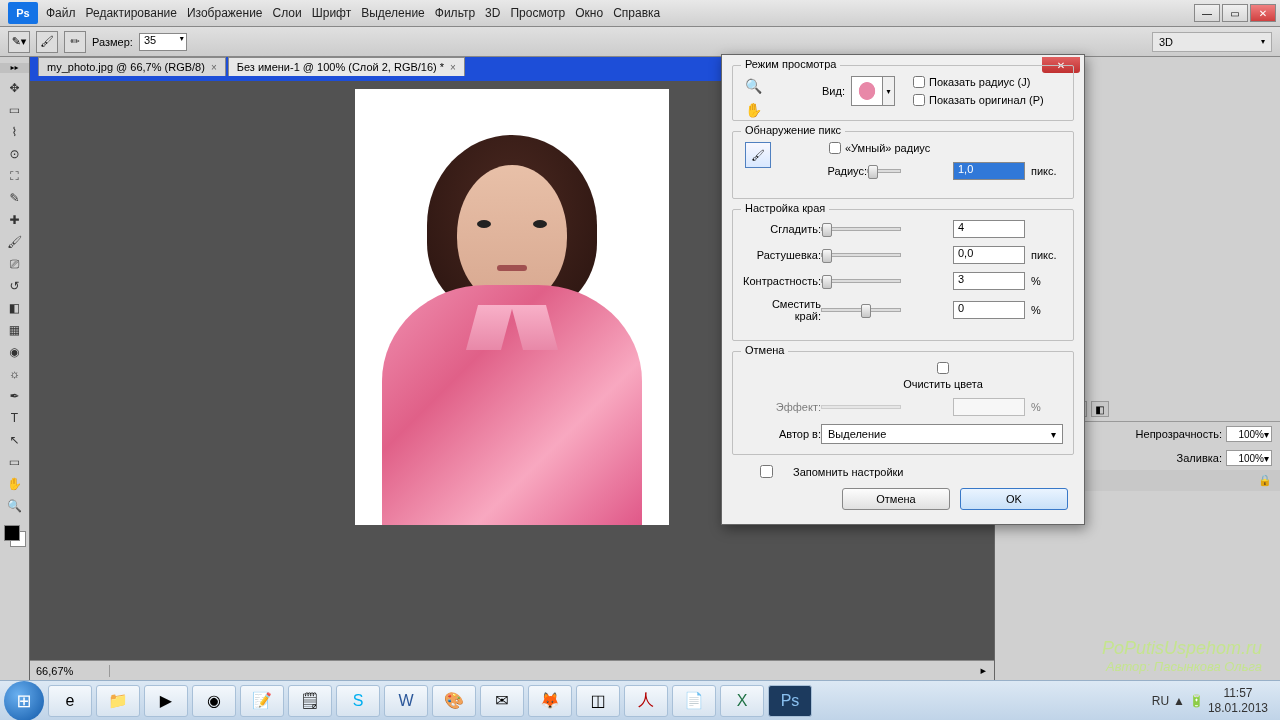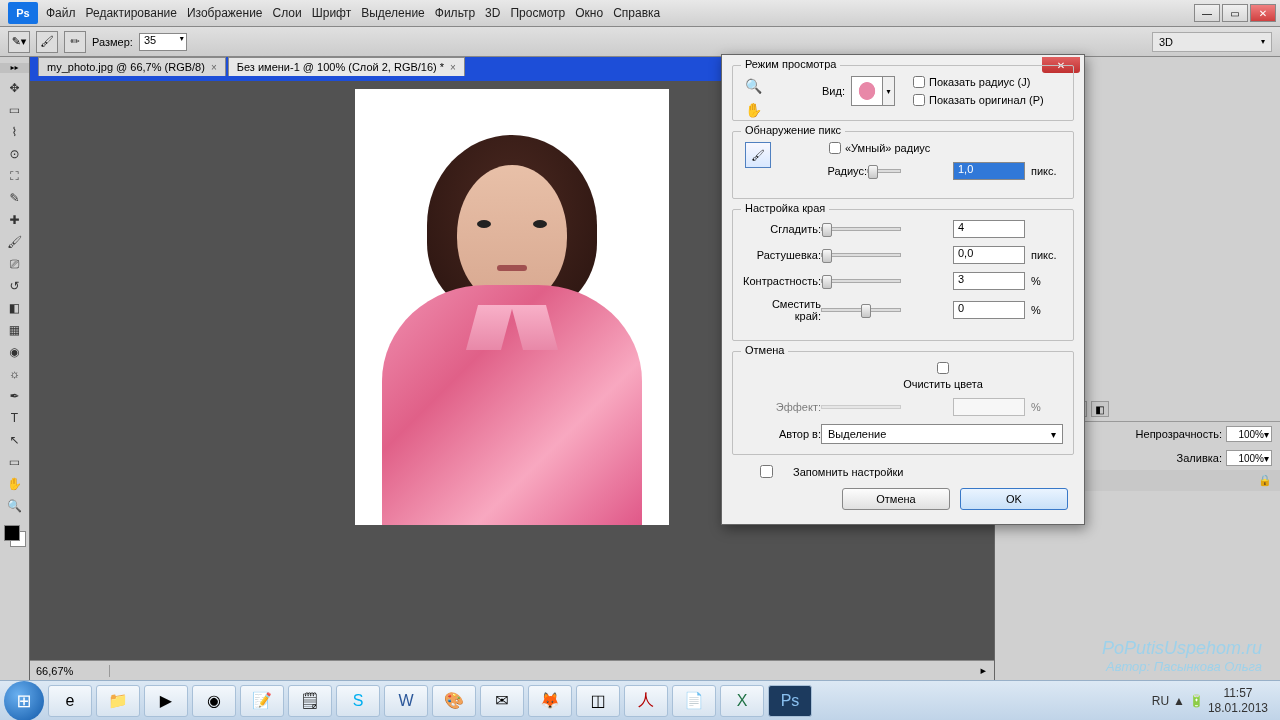--- a/index.html
+++ b/index.html
@@ -97,21 +97,21 @@
 .dlg-btn { width: 108px; height: 22px; border: 1px solid #888; background: linear-gradient(#fdfdfd,#e0e0e0); font-size: 11px; border-radius: 3px; }
 .dlg-btn.primary { border: 1px solid #3878c8; background: linear-gradient(#eaf4ff,#c8e0f8); }
 
 
 .status-bar { position: absolute; left: 30px; right: 286px; bottom: 40px; height: 20px; background: #d0d0d0; border-top: 1px solid #888; display: flex; align-items: center; font-size: 11px; }
 .zoom-box { width: 80px; padding: 0 6px; border-right: 1px solid #999; }
 .timeline-tab { position: absolute; left: 30px; bottom: 20px; right: 286px; height: 20px; background: #c8c8c8; border-top: 1px solid #888; font-size: 11px; display: flex; align-items: center; }
 .tl-label { background: #d8d8d8; border: 1px solid #999; padding: 2px 10px; margin-left: 10px; }
 
 
-.watermark { position: absolute; right: 18px; bottom: 46px; text-align: right; font-family: 'Comic Sans MS', cursive; color: #7dd3fc; opacity: 0.6; font-style: italic; }
+.watermark { position: absolute; right: 18px; bottom: 46px; text-align: right; font-family: 'Comic Sans MS', cursive; color: #bef264; opacity: 0.6; font-style: italic; }
 .wm1 { font-size: 18px; }
 .wm2 { font-size: 13px; }
 
 
 .taskbar { position: absolute; left: 0; right: 0; bottom: 0; height: 40px; background: linear-gradient(#dce8f4,#c0d4e8); border-top: 1px solid #98b0c8; display: flex; align-items: center; padding: 0 4px; }
 .start-orb { width: 40px; height: 40px; border-radius: 50%; background: radial-gradient(circle at 35% 35%, #6ab0f0, #1058a8); display: flex; align-items: center; justify-content: center; color: #fff; font-size: 18px; }
 .task-item { width: 44px; height: 32px; margin-left: 4px; background: linear-gradient(#f4f8fc,#d8e4f0); border: 1px solid #a8c0d8; border-radius: 3px; display: flex; align-items: center; justify-content: center; font-size: 16px; }
 .task-item.active { background: linear-gradient(#e0ecf8,#b8d0e8); }
 .tray { margin-left: auto; display: flex; align-items: center; gap: 4px; font-size: 12px; color: #333; padding-right: 8px; }
 .clock { text-align: center; line-height: 1.2; }

